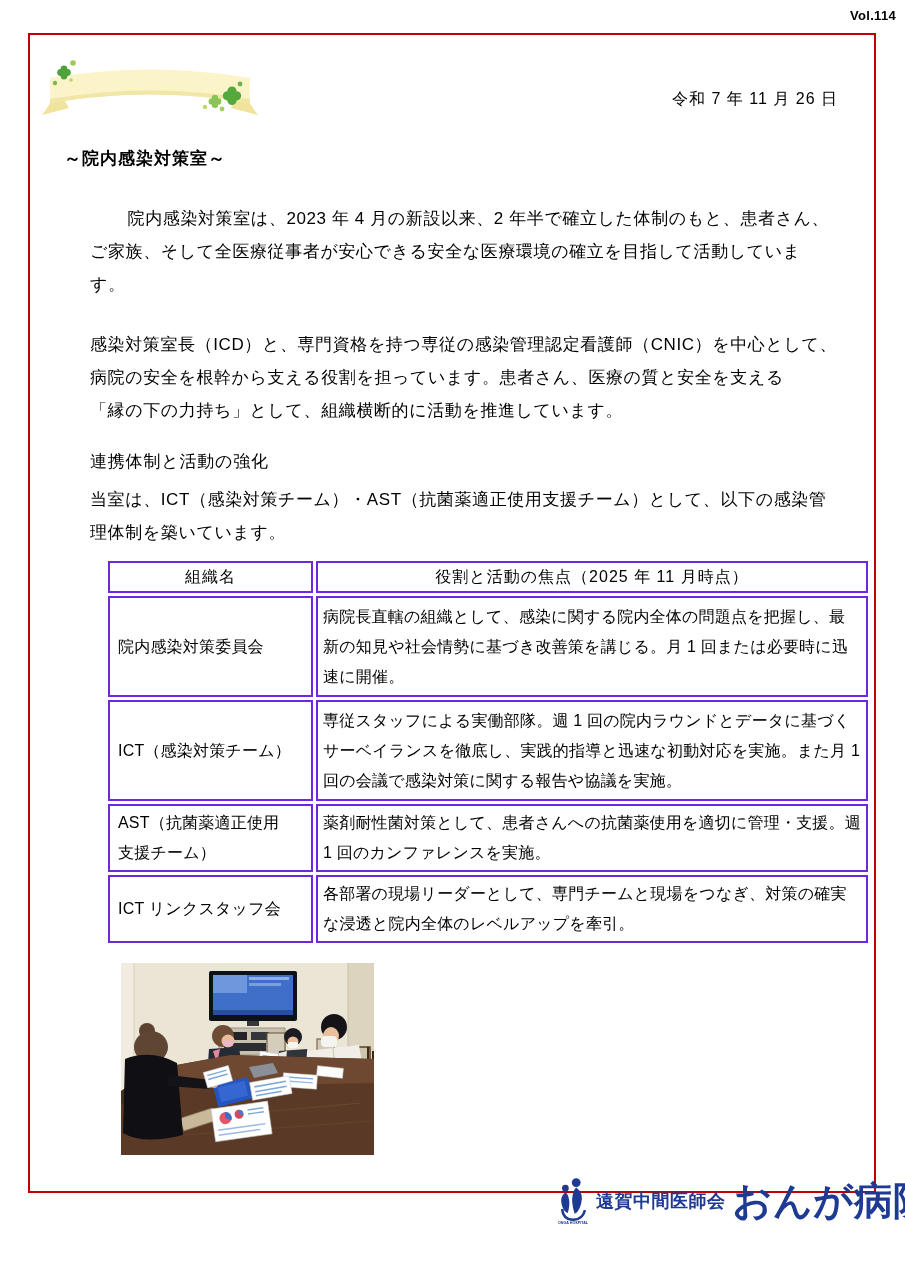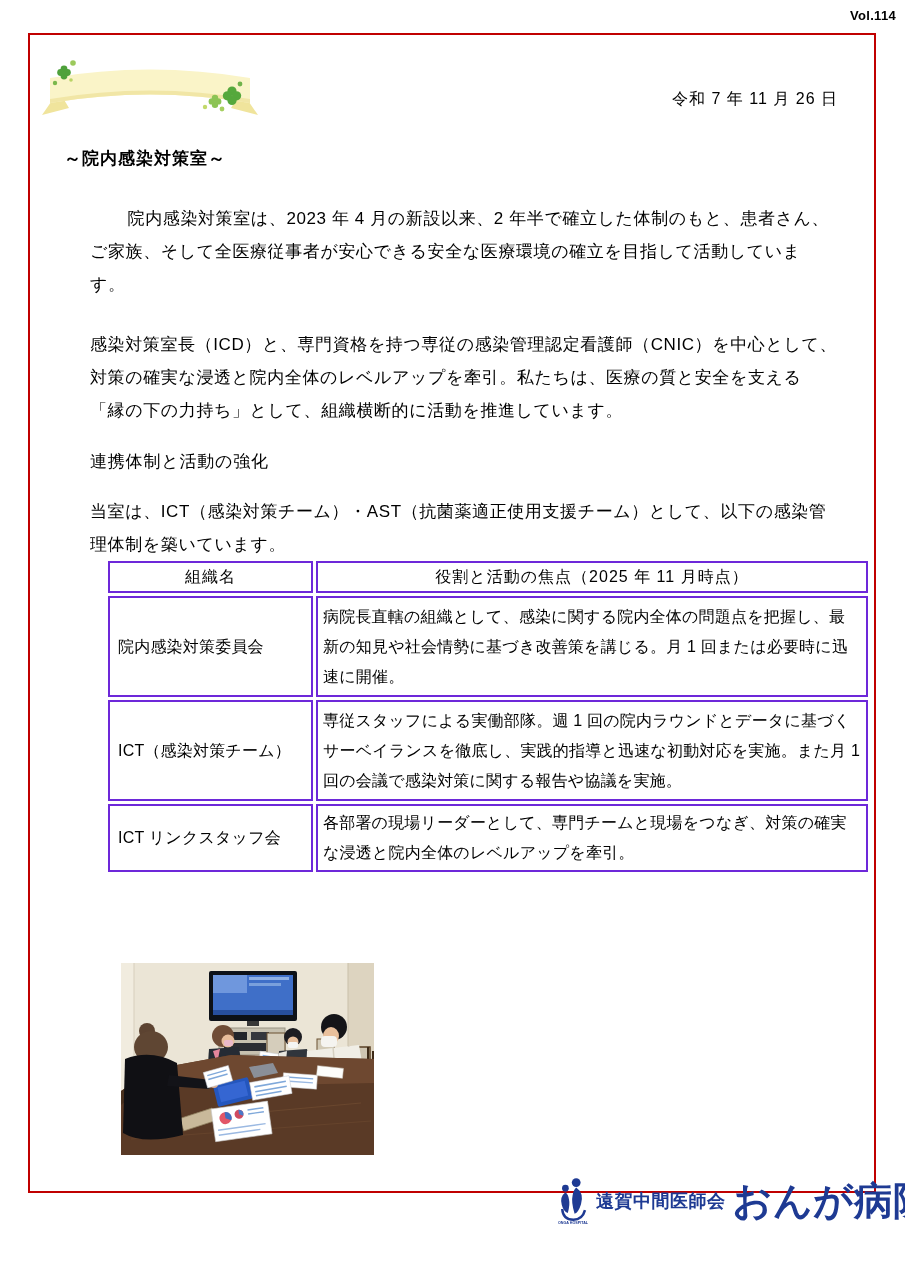--- a/index.html
+++ b/index.html
@@ -19,21 +19,21 @@
   }
 
   .date-line{position:absolute;top:54px;left:560px;width:248px;text-align:right;font-size:16px;letter-spacing:1px;}
 
   .doc-title{position:absolute;left:34px;top:112px;font-size:17px;font-weight:bold;letter-spacing:1px;}
 
   .para{position:absolute;font-size:17px;line-height:33px;letter-spacing:.6px;white-space:pre-line;}
   .p1{left:60px;top:167px;width:760px;text-indent:20px;}
   .p2{left:60px;top:293px;width:766px;}
   .sub{position:absolute;left:60px;top:415px;font-size:17px;font-weight:normal;letter-spacing:.8px;}
-  .p3{left:60px;top:448px;width:766px;margin-top:12px;}
+  .p3{left:60px;top:448px;width:766px;}
 
   
   .org-table{
     position:absolute;left:75px;top:523px;width:766px;
     border-collapse:separate;border-spacing:3px;table-layout:fixed;
   }
   .org-table td,.org-table th{
     border:2px solid #6d28d9;font-size:16px;font-weight:normal;
     vertical-align:middle;background:#fff;
   }
@@ -105,21 +105,21 @@
     </div>
 
     <div class="date-line">令和 7 年 11 月 26 日</div>
 
     <div class="doc-title">～院内感染対策室～</div>
 
     <div class="para p1">　院内感染対策室は、2023 年 4 月の新設以来、2 年半で確立した体制のもと、患者さん、
 ご家族、そして全医療従事者が安心できる安全な医療環境の確立を目指して活動していま
 す。</div>
     <div class="para p2">感染対策室長（ICD）と、専門資格を持つ専従の感染管理認定看護師（CNIC）を中心として、
-対策の確実な浸透と院内全体のレベルアップを牽引。私たちは、医療の質と安全を支える
+病院の安全を根幹から支える役割を担っています。患者さん、医療の質と安全を支える
 「縁の下の力持ち」として、組織横断的に活動を推進しています。</div>
 
     <div class="sub">連携体制と活動の強化</div>
     <div class="para p3">当室は、ICT（感染対策チーム）・AST（抗菌薬適正使用支援チーム）として、以下の感染管
 理体制を築いています。</div>
 
     <table class="org-table">
       <colgroup>
           <col style="width:205px">
           <col>
@@ -129,20 +129,25 @@
         <th>組織名</th>
         <th>役割と活動の焦点（2025 年 11 月時点）</th>
       </tr>
       <tr class="row-tall">
         <td class="org">院内感染対策委員会</td>
         <td class="role">病院長直轄の組織として、感染に関する院内全体の問題点を把握し、最新の知見や社会情勢に基づき改善策を講じる。月 1 回または必要時に迅速に開催。</td>
       </tr>
       <tr class="row-tall">
         <td class="org">ICT（感染対策チーム）</td>
         <td class="role">専従スタッフによる実働部隊。週 1 回の院内ラウンドとデータに基づくサーベイランスを徹底し、実践的指導と迅速な初動対応を実施。また月 1 回の会議で感染対策に関する報告や協議を実施。</td>
+      </tr>
+      <tr class="row-mid">
+        <td class="org">AST（抗菌薬適正使用
+支援チーム）</td>
+        <td class="role">薬剤耐性菌対策として、患者さんへの抗菌薬使用を適切に管理・支援。週 1 回のカンファレンスを実施。</td>
       </tr>
       <tr class="row-mid">
         <td class="org">ICT リンクスタッフ会</td>
         <td class="role">各部署の現場リーダーとして、専門チームと現場をつなぎ、対策の確実な浸透と院内全体のレベルアップを牽引。</td>
       </tr>
     </tbody>
       </table>
 
     <div class="photo">
       <svg viewBox="0 0 253 192" width="253" height="192" aria-hidden="true">

